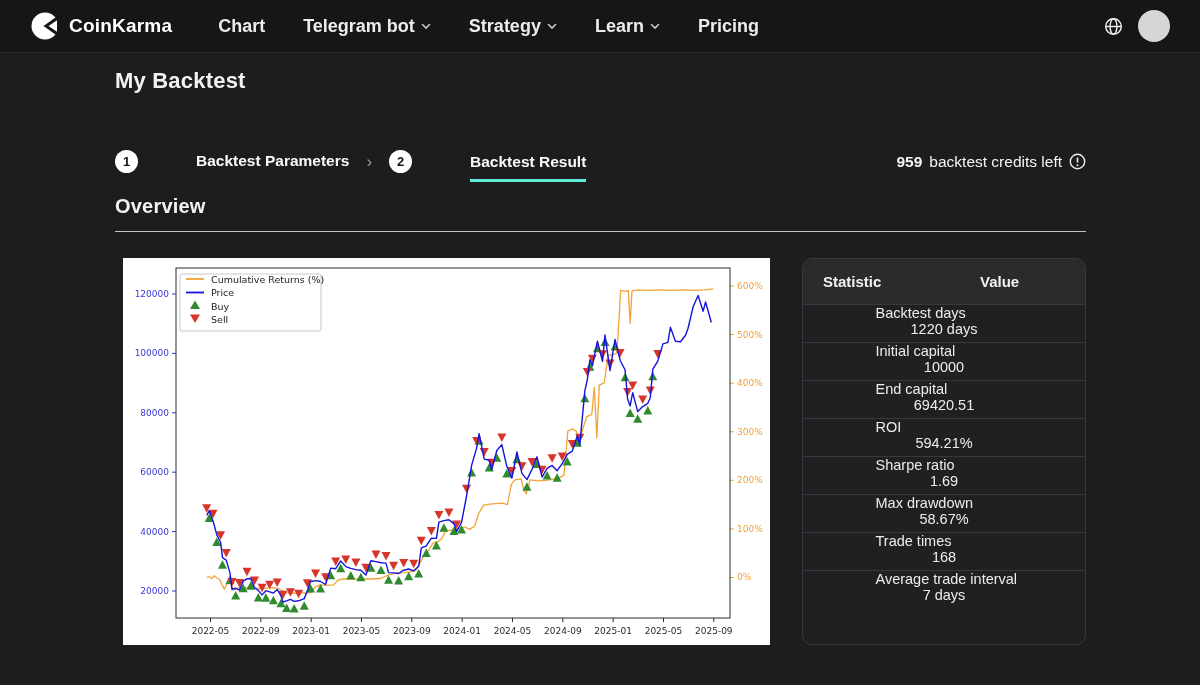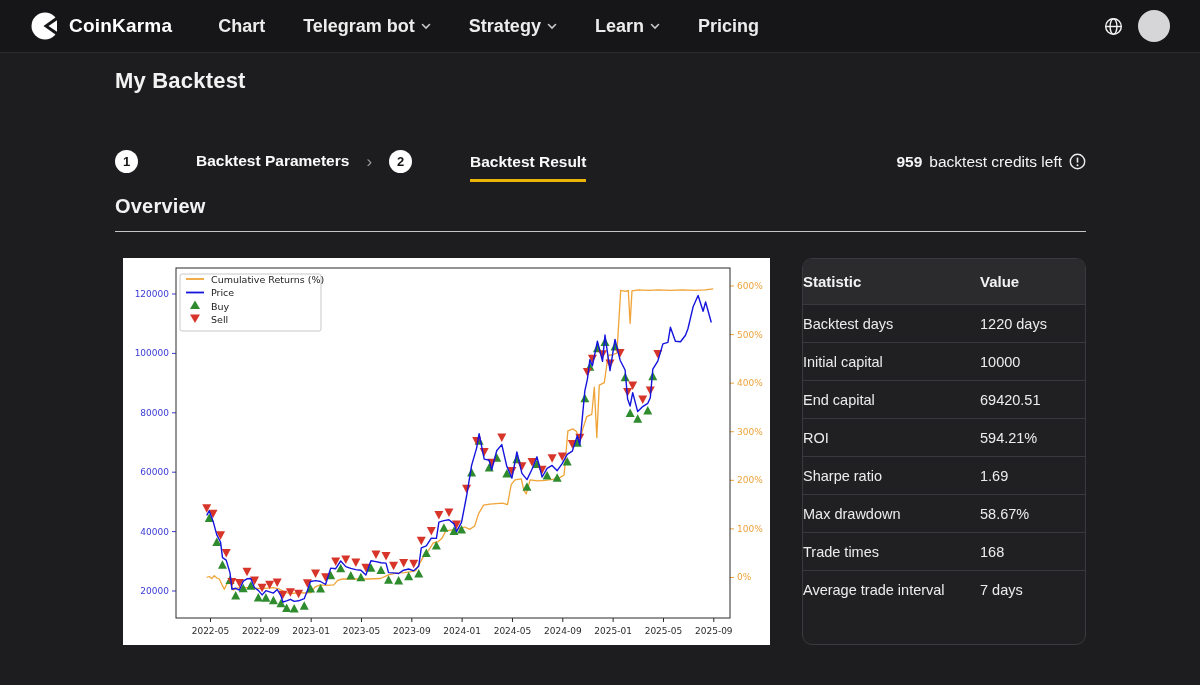--- a/index.html
+++ b/index.html
@@ -26,37 +26,37 @@
   .page { padding:0 114px 0 115px; }
   .page-title { font-size:22px; font-weight:700; margin-top:15px; letter-spacing:.2px; }
   .stepper-row { margin-top:56px; display:flex; align-items:center; justify-content:space-between; }
   .stepper { display:flex; align-items:center; }
   .step { display:flex; align-items:center; gap:10px; cursor:pointer; position:relative; }
   .step-circle {
     width:23px; height:23px; border-radius:50%; background:#fff; color:#141414;
     font-size:13px; font-weight:700; display:flex; align-items:center; justify-content:center; flex:0 0 auto;
   }
   .step-label { font-size:15.5px; font-weight:600; color:#fafafa; padding-bottom:2px;margin-left:48px; }
-  .step.active .step-label { border-bottom:3px solid #eab308; padding-bottom:8px; margin-bottom:-11px; }
+  .step.active .step-label { border-bottom:3px solid #5eead4; padding-bottom:8px; margin-bottom:-11px; }
   .step-sep { color:#9b9b9b; font-size:17px; margin:0 17px; }
   .credits { font-size:15.5px; color:#f5f5f5; display:flex; align-items:center; gap:7px; }
   .credits b { font-weight:700; }
   .section-title { margin-top:22px; font-size:20px; font-weight:700; letter-spacing:.2px; }
   .divider { border:none; border-top:1px solid #d8d8d8; opacity:.9; margin-top:13px; }
   
   .content { display:flex; margin-top:26px; }
   .chart-card { width:647px; height:387px; background:#fff; margin-left:8px; flex:0 0 auto; }
   .stats-card {
     margin-left:auto; width:284px; height:387px; background:#202023;
     border:1px solid #3a3a3e; border-radius:10px; overflow:hidden; align-self:flex-start;
   }
   .stats-header { display:flex; background:#2b2b2e; height:45px; align-items:center; font-size:15px; font-weight:700; }
-  .stats-header .c1, .stats-row .c1 { width:177px; }
+  .stats-header .c1, .stats-row .c1 { width:177px; padding-left:20px; }
   .stats-header .c2, .stats-row .c2 { flex:1; }
-  .stats-row { display:flex; align-items:center; height:38px; border-top:1px solid #39393d; font-size:14.5px; color:#ececec; }
+  .stats-row { display:flex; align-items:center; height:38px; border-top:1px solid #39393d; font-size:14.5px; color:#ececec;flex-direction:column; }
 </style>
 </head>
 <body>
 
 <header class="navbar">
   <div class="brand">
     <svg width="30" height="30" viewBox="0 0 30 30">
       <circle cx="15" cy="15" r="13.5" fill="#ffffff"></circle>
       <polygon points="13.5,15 31,2.5 31,27.5" fill="#161618"></polygon>
       <polygon points="18.5,15 27,9.2 27,20.8" fill="#ffffff"></polygon>

